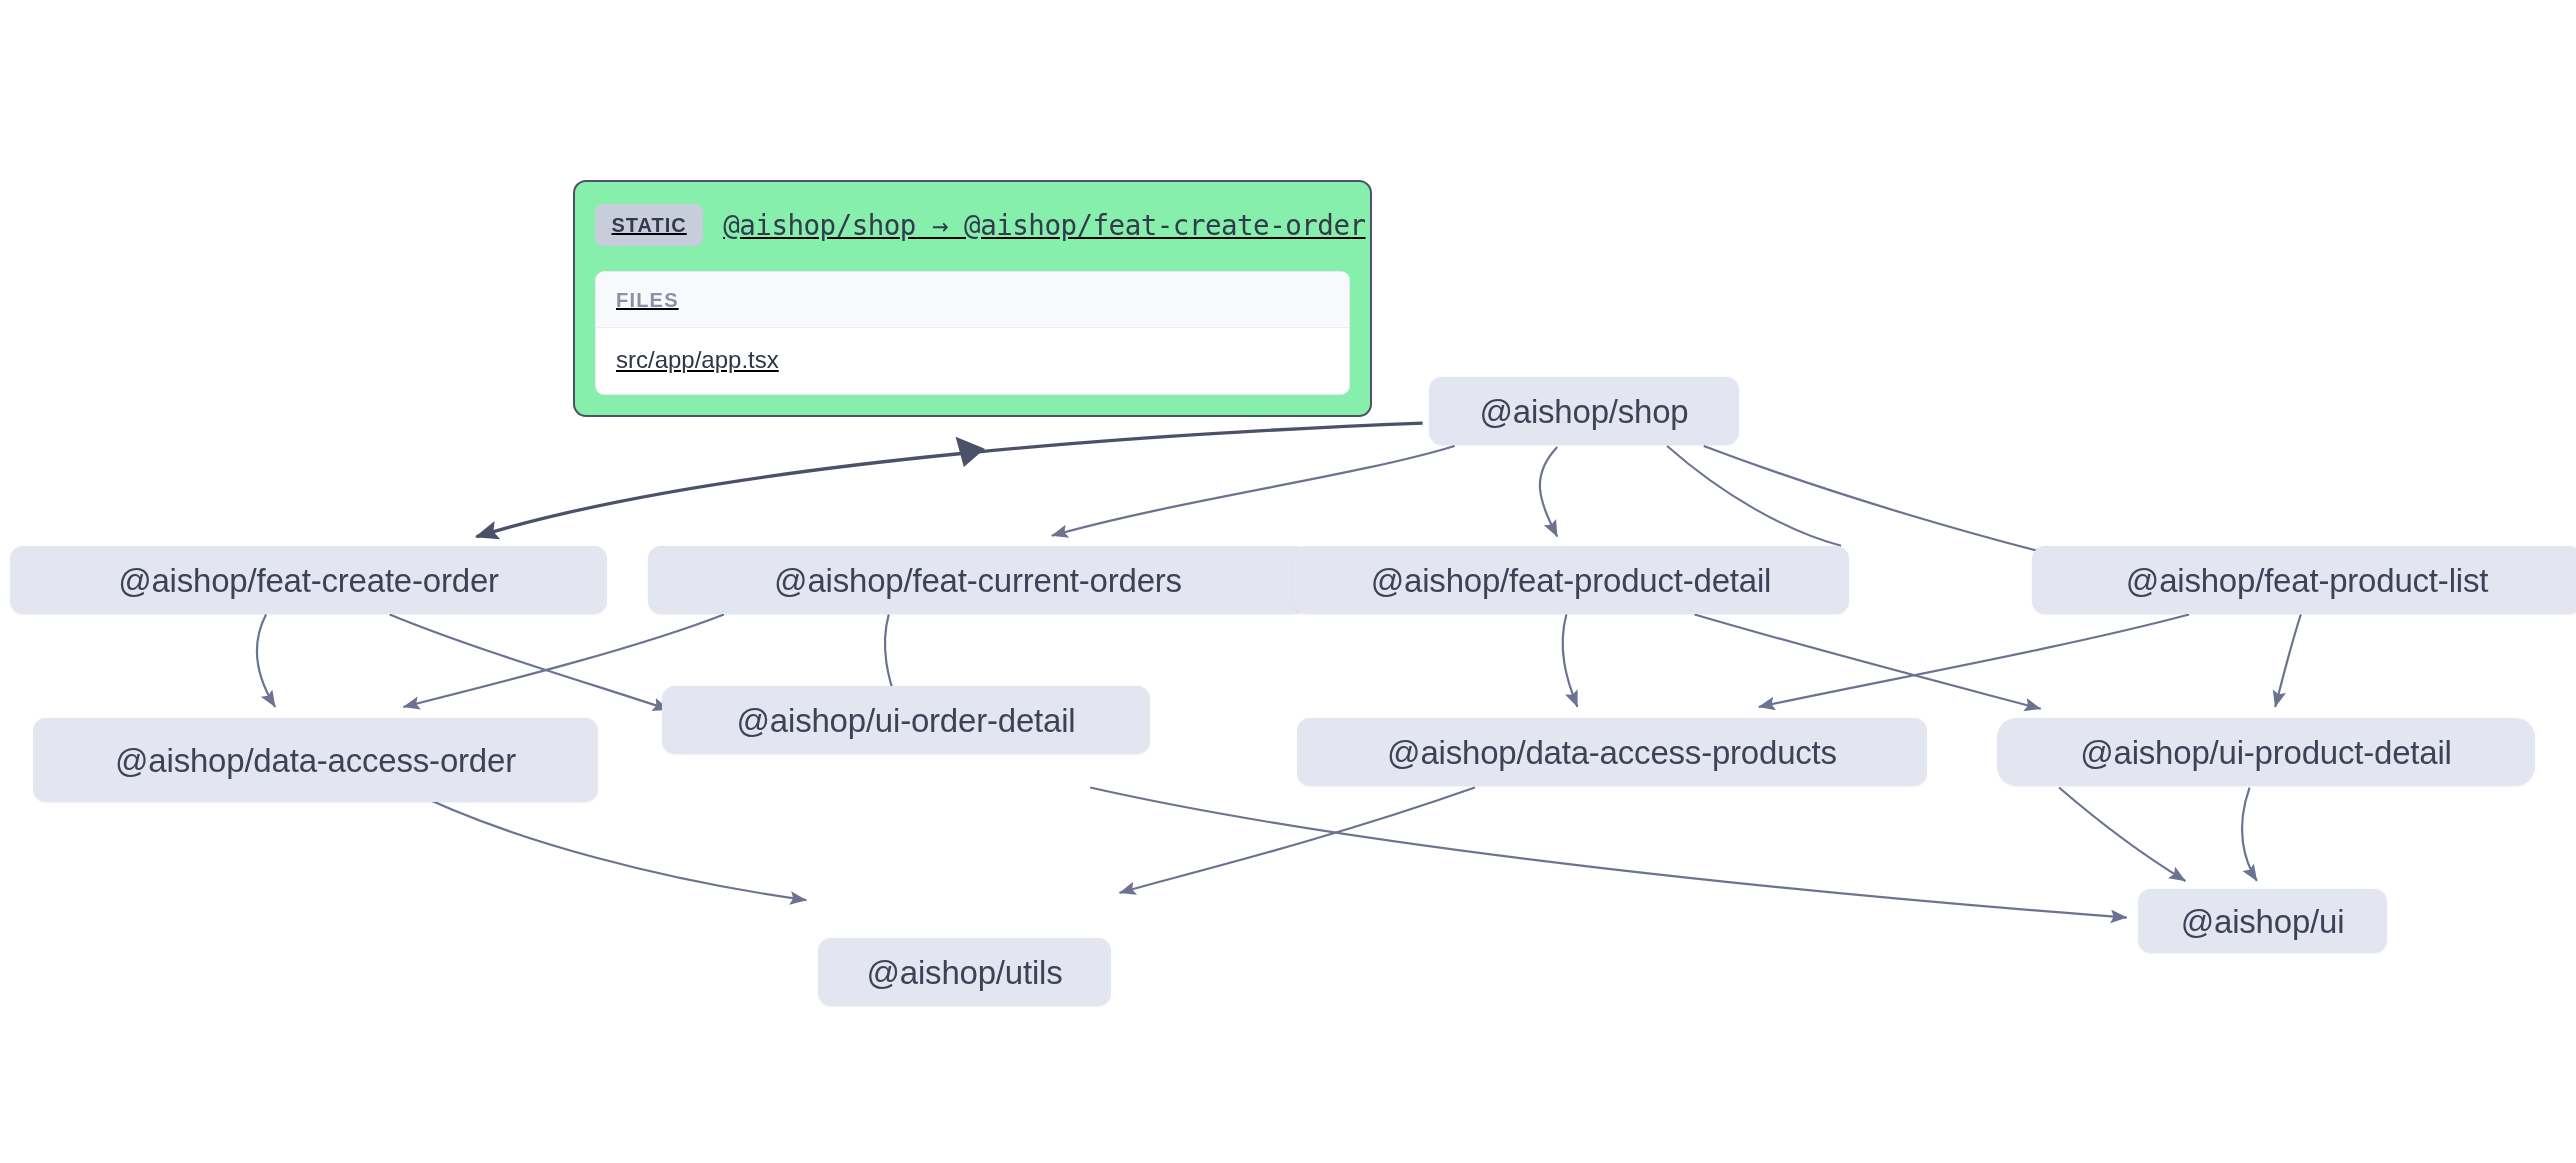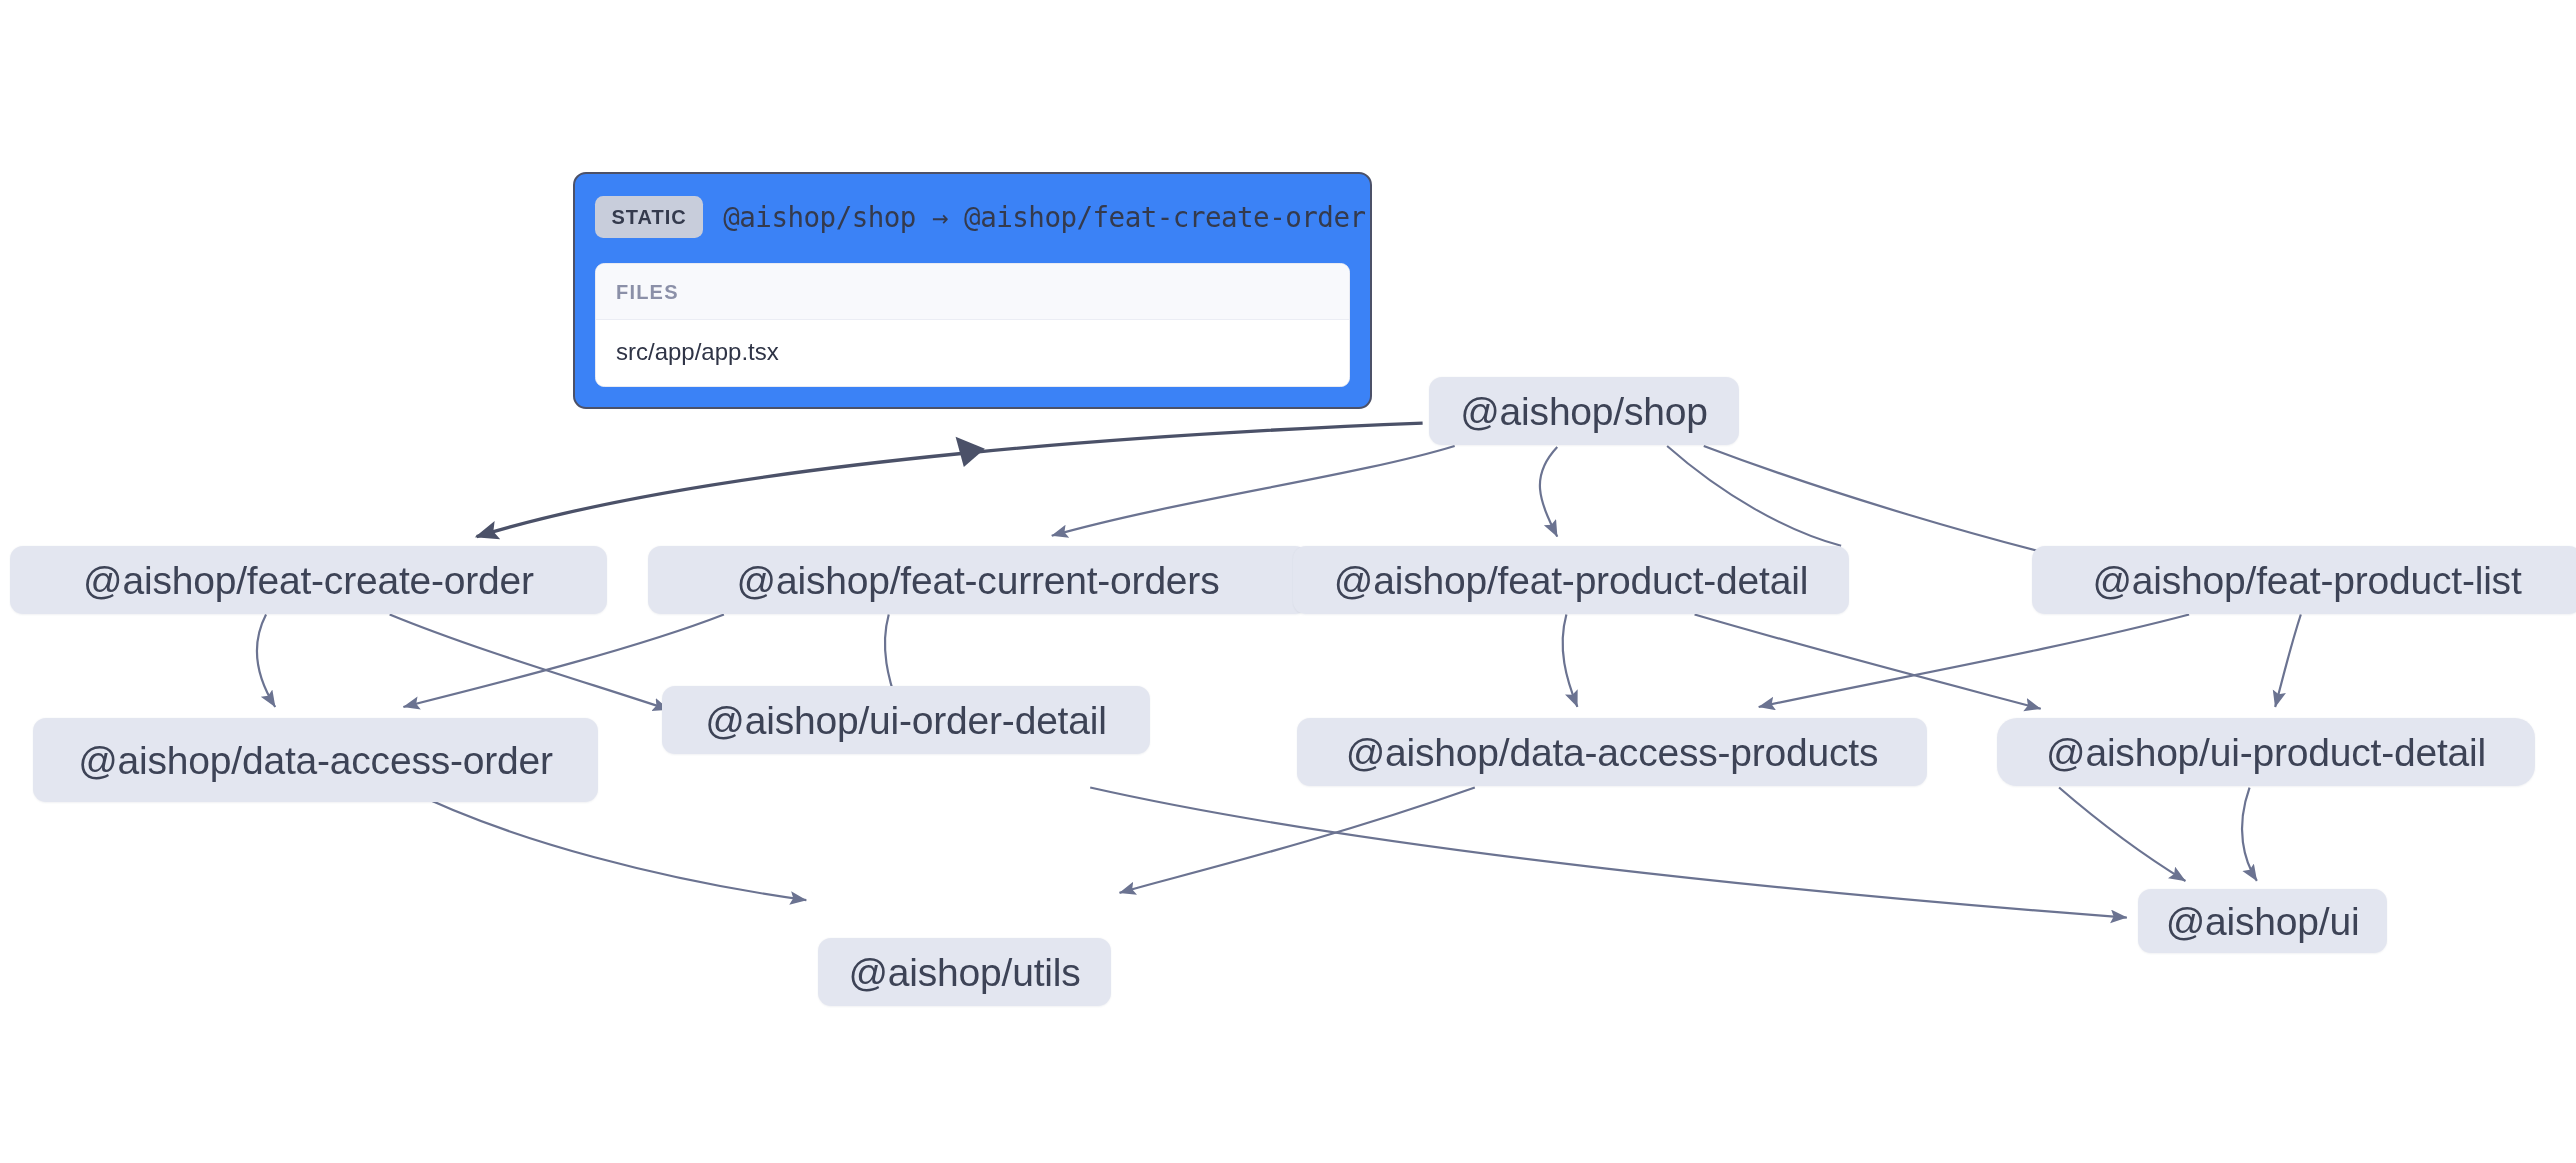--- a/index.html
+++ b/index.html
@@ -21,41 +21,42 @@
     top: 0;
     width: 2576px;
     height: 1163px;
   }
   .node {
     position: absolute;
     box-sizing: border-box;
     background: #e3e6f0;
     border-radius: 13px;
     color: #3d4356;
-    font-size: 39px;
+    font-size: 33px;
     line-height: 1;
     display: flex;
     align-items: center;
     justify-content: center;
     white-space: nowrap;
     letter-spacing: -0.2px;
     box-shadow: 0 0.9px 1.8px rgba(60,66,95,0.07);
   }
   
   #tooltip-card {
     position: absolute;
     left: 573px;
-    top: 172px;
+    top: 180px;
     width: 799px;
     box-sizing: border-box;
-    background: #3b82f6;
+    background: #86efac;
     border: 2.3px solid #4c5168;
     border-radius: 13px;
     padding: 18.3px 20px 20px 20px;
     z-index: 20;
+    text-decoration: underline;
   }
   .tt-head {
     display: flex;
     align-items: center;
     gap: 20px;
     padding: 3.7px 0 5.5px 0;
   }
   .tt-badge {
     background: #c8cddb;
     color: #343a4d;

